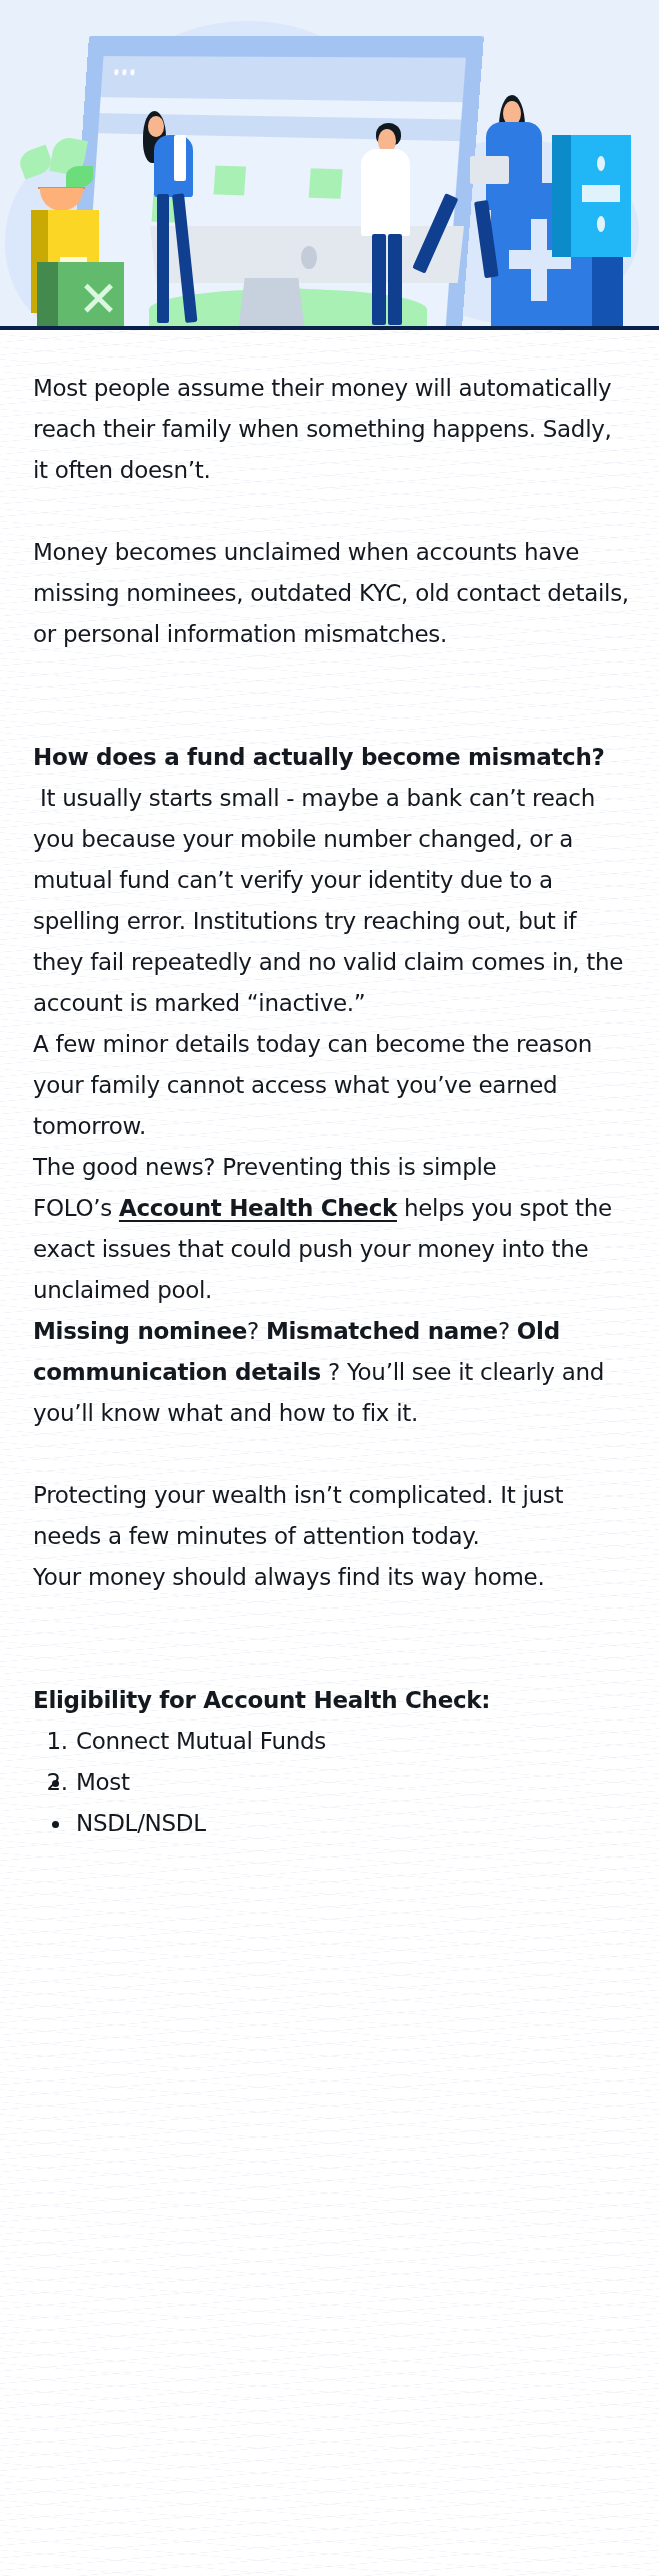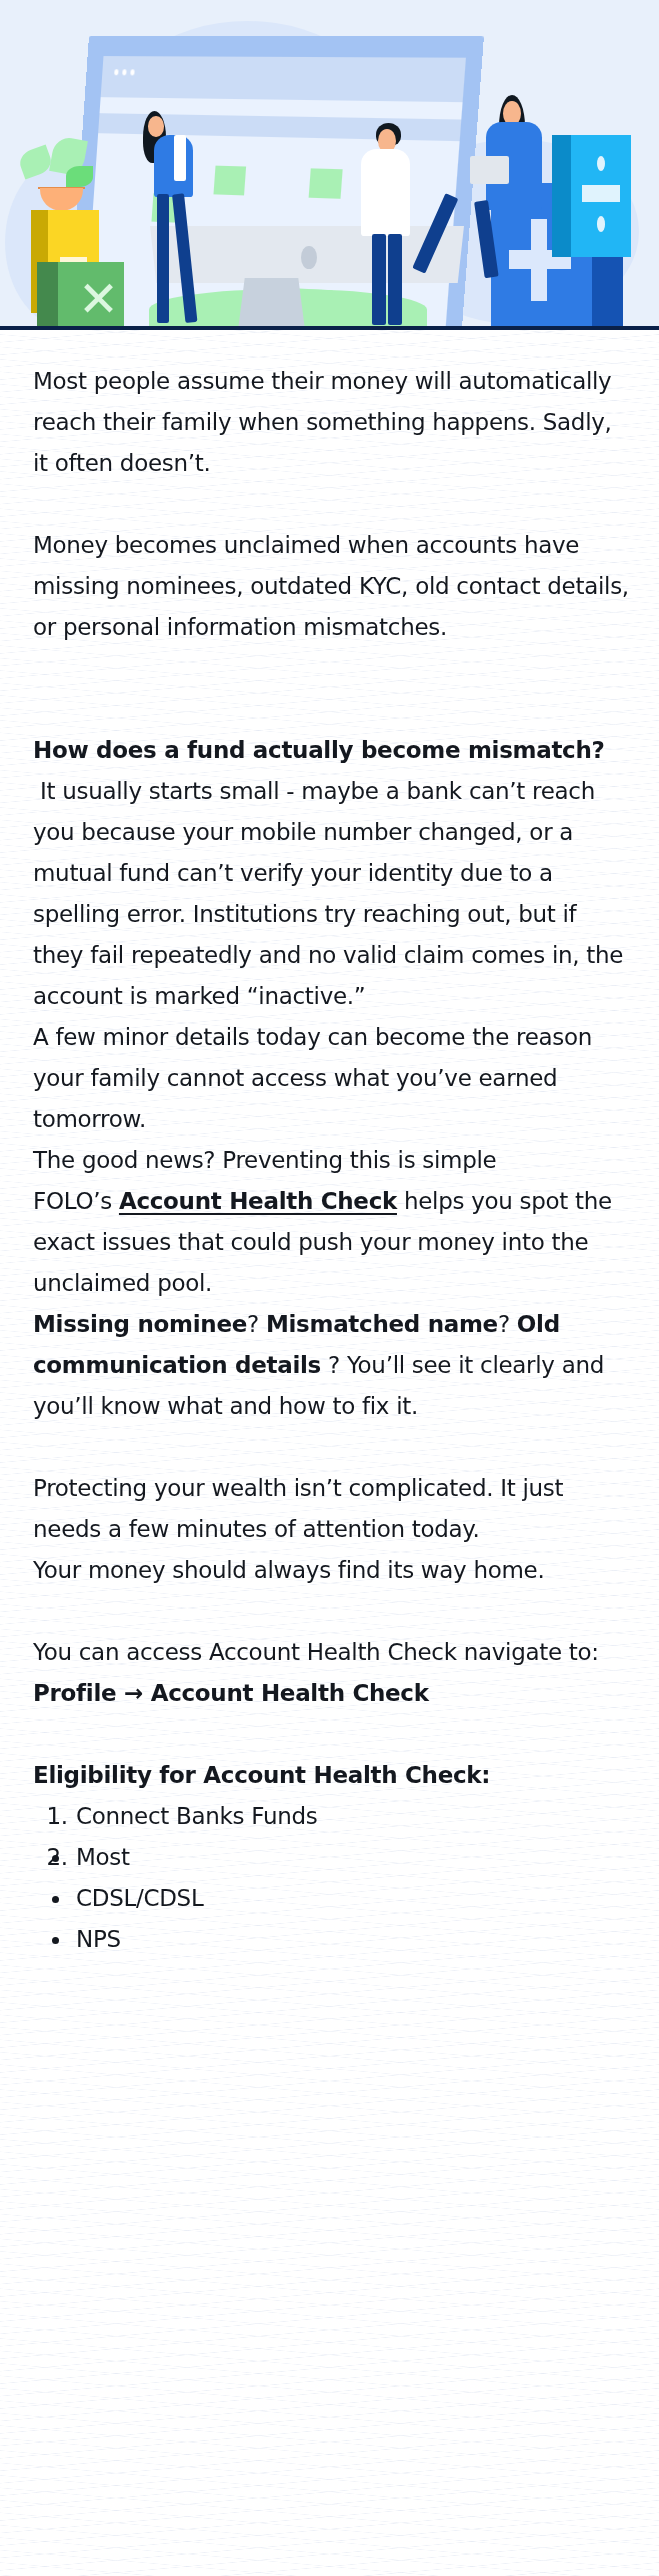--- a/index.html
+++ b/index.html
@@ -200,49 +200,45 @@
     <div class="torso" style="left:486px;top:122px;width:56px;height:88px;background:#2f7be4;"></div>
     <div class="leg" style="left:445px;top:196px;width:14.4px;height:82px;transform:rotate(24deg);transform-origin:top;"></div>
     <div class="leg" style="left:474px;top:201px;width:14.4px;height:77px;transform:rotate(-8deg);transform-origin:top;"></div>
     <div style="position:absolute;left:470px;top:156px;width:39px;height:28px;background:#e2e7ed;border-radius:2.1px;"></div>
   </div>
 </div>
 <div class="hero-bar"></div>
 
 <article class="article">
 
-  <p class="p" style="margin-top:0;">Most people assume their money will automatically reach their family when something happens. Sadly, it often doesn’t.</p>
+  <p class="p" style="margin-top:7px;">Most people assume their money will automatically reach their family when something happens. Sadly, it often doesn’t.</p>
   <div class="gap"></div>
   <p class="p">Money becomes unclaimed when accounts have missing nominees, outdated KYC, old contact details, or personal information mismatches.</p>
   <div class="gap"></div>
   <div class="gap"></div>
 
   <p class="p bold">How does a fund actually become mismatch?</p>
   <p class="p" style="white-space:pre-wrap;"> It usually starts small - maybe a bank can’t reach you because your mobile number changed, or a mutual fund can’t verify your identity due to a spelling error. Institutions try reaching out, but if they fail repeatedly and no valid claim comes in, the account is marked “inactive.”</p>
   <p class="p">A few minor details today can become the reason your family cannot access what you’ve earned tomorrow.</p>
   <p class="p">The good news? Preventing this is simple</p>
   <p class="p">
     <span>FOLO’s </span><a class="link">Account Health Check</a><span> helps you spot the exact issues that could push your money into the unclaimed pool.</span>
   </p>
   <p class="p">
     <b>Missing nominee</b><span>? </span><b>Mismatched name</b><span>? </span><b>Old communication details</b><span> ? You’ll see it clearly and you’ll know what and how to fix it.</span>
   </p>
   <div class="gap"></div>
   <p class="p">Protecting your wealth isn’t complicated. It just needs a few minutes of attention today.</p>
   <p class="p">Your money should always find its way home.</p>
   <div class="gap"></div>
-  <p class="p">
-    <span>You can access Account Health Check navigate to: </span><b>Profile → Account Health Check</b>
-  </p>
   <div class="gap"></div>
 
   <p class="p bold">Eligibility for Account Health Check:</p>
   <ol>
-    <li class="li"><span class="num">1.</span><span>Connect Banks Funds</span></li>
+    <li class="li"><span class="num">1.</span><span>Connect Mutual Funds</span></li>
     <li class="li"><span class="num">2.</span></li>
   </ol>
   <ul>
     <li class="li"><span class="bullet"></span><span>Most</span></li>
-    <li class="li"><span class="bullet"></span><span>CDSL/CDSL</span></li>
-    <li class="li"><span class="bullet"></span><span>NPS</span></li>
+    <li class="li"><span class="bullet"></span><span>NSDL/NSDL</span></li>
   </ul>
 </article>
 
 
 </body></html>

